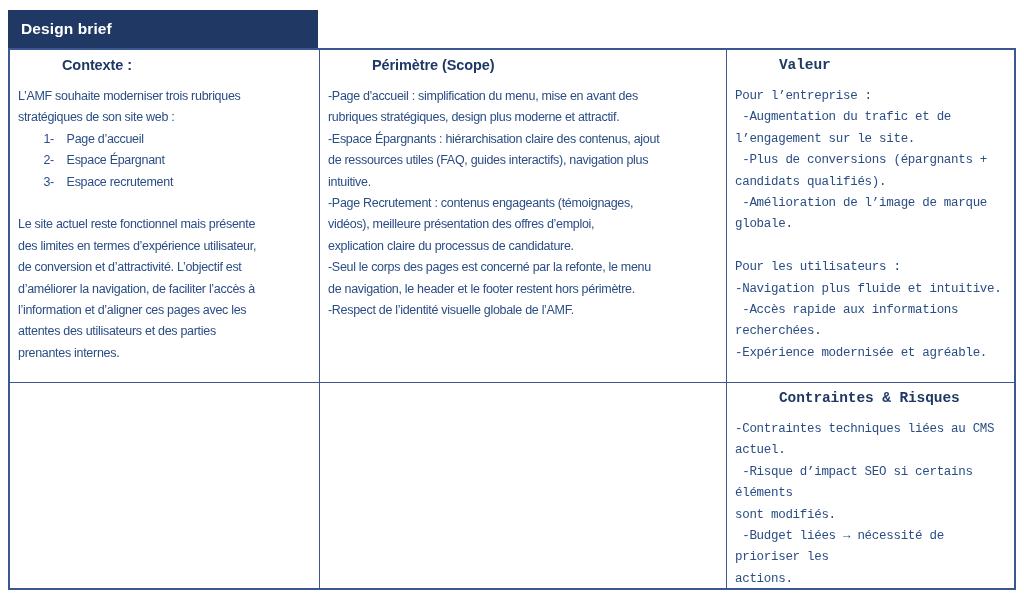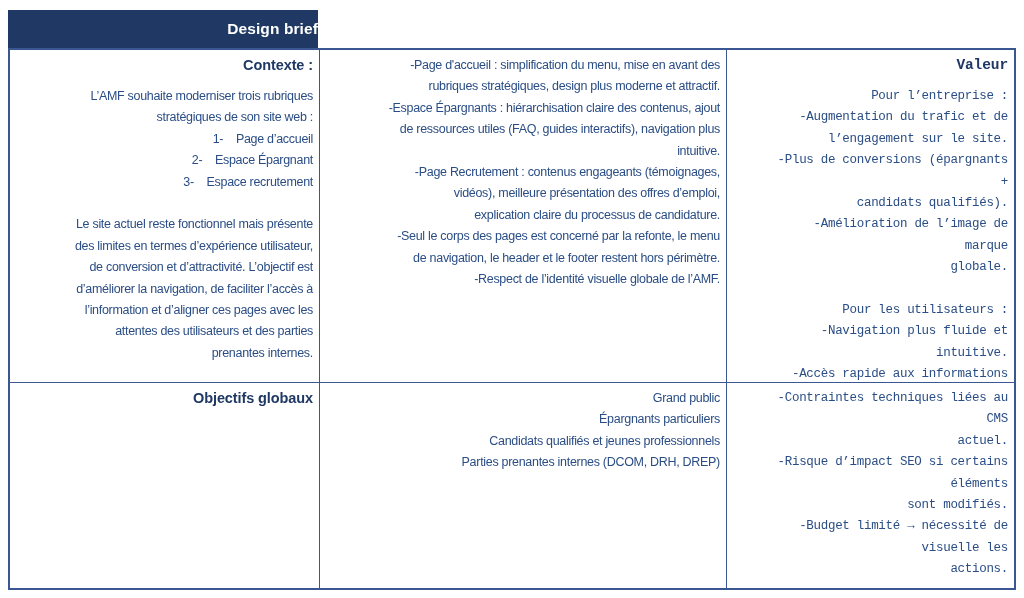--- a/index.html
+++ b/index.html
@@ -14,21 +14,20 @@
   html, body {
     width: 1024px; height: 598px;
     background: var(--page-bg);
     font-family: "Liberation Sans", sans-serif;
     overflow: hidden;
   }
   .page {
     position: relative;
     width: 1024px; height: 598px;
     background: var(--page-bg);
-    text-align: right;
   }
   .title-bar {
     position: absolute;
     left: 8px; top: 10px;
     width: 310px; height: 38px;
     background: var(--header-bg);
     color: var(--header-text);
     font-size: 15.5px;
     font-weight: 700;
     line-height: 38px;
@@ -53,28 +52,28 @@
   }
   .cell.last-col { border-right: none; font-family: Liberation Mono, monospace; }
   .cell.last-row { border-bottom: none; }
   .cell-heading {
     color: var(--heading-text);
     font-size: 14.5px;
     font-weight: 700;
     line-height: 20px;
     margin-bottom: 11px;
     letter-spacing: -0.1px;
+    margin-left: 44px;
   }
   .cell-body {
     color: var(--body-text);
     font-size: 12.5px;
     letter-spacing: -0.3px;
     line-height: 21.4px;
     white-space: pre-wrap;
-    margin-left: 32px;
   }
 </style>
 </head>
 <body>
 
 <div class="page">
 
   <div class="title-bar">
     <span>Design brief</span>
   </div>
@@ -92,20 +91,21 @@
 Le site actuel reste fonctionnel mais présente
 des limites en termes d’expérience utilisateur,
 de conversion et d’attractivité. L’objectif est
 d’améliorer la navigation, de faciliter l’accès à
 l’information et d’aligner ces pages avec les
 attentes des utilisateurs et des parties
 prenantes internes.</div>
     </div>
 
     <div class="cell">
+      <div class="cell-heading">Périmètre (Scope)</div>
       <div class="cell-body">-Page d'accueil : simplification du menu, mise en avant des
 rubriques stratégiques, design plus moderne et attractif.
 -Espace Épargnants : hiérarchisation claire des contenus, ajout
 de ressources utiles (FAQ, guides interactifs), navigation plus
 intuitive.
 -Page Recrutement : contenus engageants (témoignages,
 vidéos), meilleure présentation des offres d’emploi,
 explication claire du processus de candidature.
 -Seul le corps des pages est concerné par la refonte, le menu
 de navigation, le header et le footer restent hors périmètre.
@@ -123,33 +123,29 @@
 globale.
 
 Pour les utilisateurs :
 -Navigation plus fluide et intuitive.
  -Accès rapide aux informations
 recherchées.
 -Expérience modernisée et agréable.</div>
     </div>
 
     <div class="cell last-row">
-      <div class="cell-heading">Objectifs globaux</div>
     </div>
 
     <div class="cell last-row">
-      <div class="cell-body">Grand public
-Épargnants particuliers
-Candidats qualifiés et jeunes professionnels
-Parties prenantes internes (DCOM, DRH, DREP)</div>
     </div>
 
     <div class="cell last-col last-row">
+      <div class="cell-heading">Contraintes &amp; Risques</div>
       <div class="cell-body">-Contraintes techniques liées au CMS
 actuel.
  -Risque d’impact SEO si certains éléments
 sont modifiés.
- -Budget limité → nécessité de visuelle les
+ -Budget liées → nécessité de prioriser les
 actions.</div>
     </div>
 
   </div>
 </div>
 
 </body></html>

